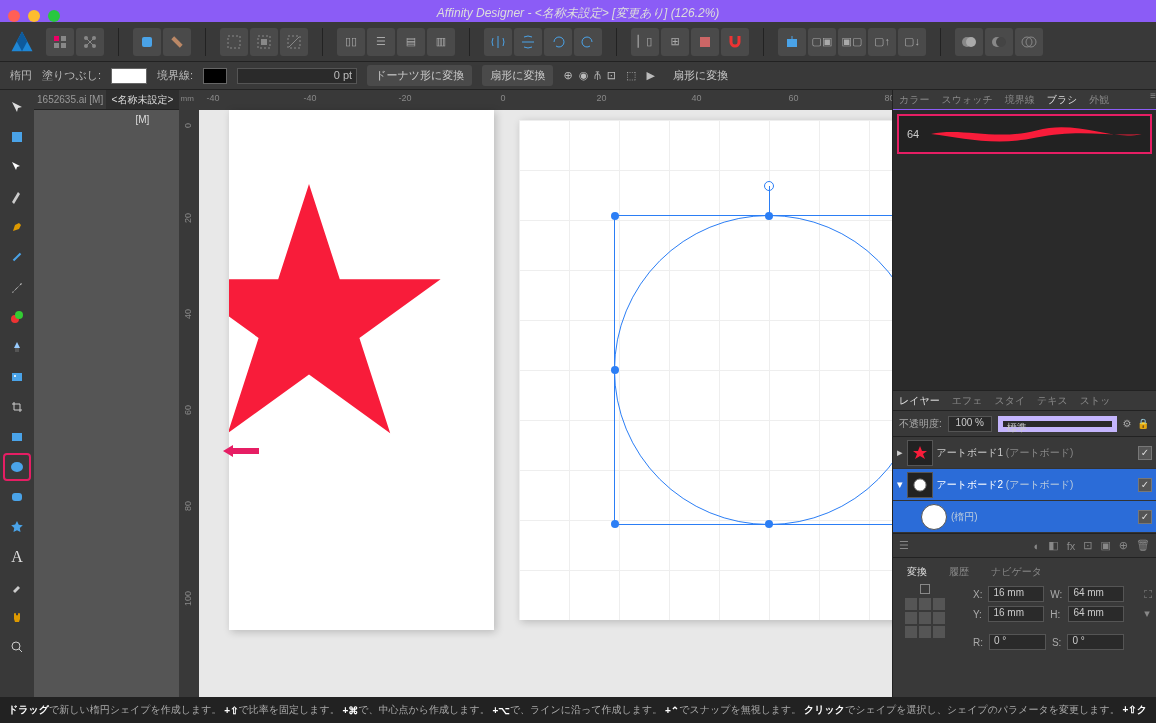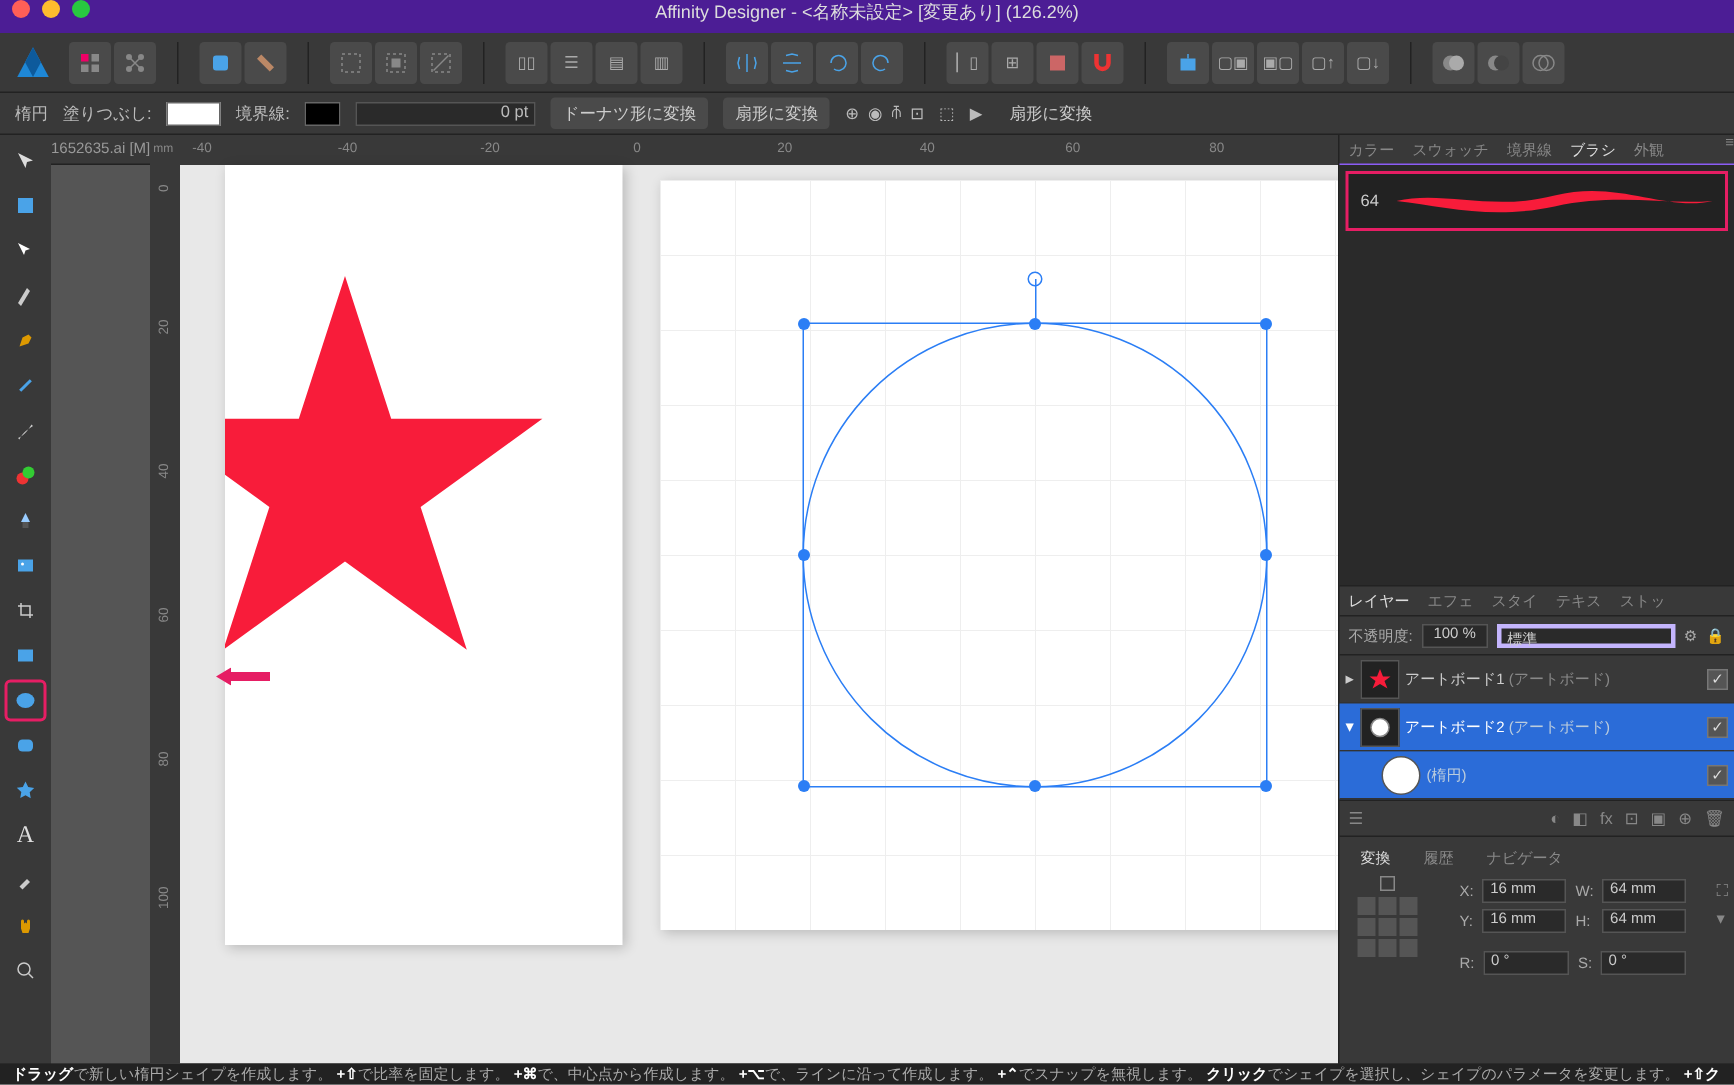--- a/index.html
+++ b/index.html
@@ -1,17 +1,17 @@
 <!DOCTYPE html>
 <html><head>
 <meta charset="utf-8">
 <style>
 * { margin:0; padding:0; box-sizing:border-box; font-family:-apple-system,BlinkMacSystemFont,"Hiragino Sans",sans-serif; user-select:none; }
 body { background:#323232; color:#ccc; width:1156px; height:723px; overflow:hidden; font-size:11px; display:flex; flex-direction:column; }
-.titlebar { height:22px; background:#4c1d95; display:flex; align-items:flex-start; padding:0 8px; position:relative; }
+.titlebar { height:22px; background:#8b5cf6; display:flex; align-items:flex-end; padding:0 8px; position:relative;font-style:italic; }
 .traffic { display:flex; gap:8px; }
 .dot { width:12px; height:12px; border-radius:50%; }
 .title { position:absolute; left:50%; transform:translateX(-50%); color:#ddd; font-size:12px; }
 .toolbar { height:40px; background:#393939; display:flex; align-items:center; padding:0 8px; gap:10px; border-bottom:1px solid #222; }
 .app-logo { width:28px; height:28px; }
 .tbgroup { display:flex; gap:2px; }
 .tbtn { width:28px; height:28px; background:#4a4a4a; border-radius:3px; display:flex; align-items:center; justify-content:center; color:#aaa; }
 .sep { width:1px; height:28px; background:#222; margin:0 4px; }
 .ctxbar { height:28px; background:#393939; display:flex; align-items:center; padding:0 10px; gap:10px; border-bottom:1px solid #222; font-size:11px; color:#bbb; }
 .ctxbar .swatch { width:36px; height:16px; border:1px solid #666; }
@@ -48,37 +48,37 @@
 .ptab { padding:3px 6px; }
 .ptab.active { color:#ddd; }
 .brushpanel { flex:0 0 280px; background:#2a2a2a; }
 .brushhdr { height:18px; background:#393939; color:#aaa; font-size:10px; padding:2px 8px; display:flex; justify-content:space-between; }
 .brushitem { height:40px; border:2px solid #e61e64; margin:4px; display:flex; align-items:center; padding:0 8px; gap:12px; background:#222; }
 .brushstroke { flex:1; height:18px; }
 .layerpanel { border-top:1px solid #222; }
 .layertabs { display:flex; height:20px; font-size:10px; color:#888; border-bottom:1px solid #222; }
 .layersopts { display:flex; align-items:center; height:26px; padding:0 6px; gap:6px; font-size:10px; color:#aaa; border-bottom:1px solid #222; }
 .opfield { width:44px; height:16px; background:#2a2a2a; border:1px solid #555; text-align:center; color:#ccc; }
-.blendfield { flex:1; height:16px; background:#2a2a2a; border:3px solid #c4b5fd; color:#ccc; padding:0 4px; }
+.blendfield { flex:1; height:16px; background:#2a2a2a; border:5px solid #c4b5fd; color:#ccc; padding:0 4px; }
 .layerrow { display:flex; align-items:center; height:32px; padding:0 4px; gap:4px; border-bottom:1px solid #333; }
 .layerrow.selected { background:#2b6cd8; color:#fff; }
 .layerrow.sub { padding-left:28px; background:#2b6cd8;justify-content:space-between; }
 .layerthumb { width:26px; height:26px; background:#222; border:1px solid #555; display:flex; align-items:center; justify-content:center; }
 .layername { flex:1; font-size:10px; }
 .layertype { color:#888; font-size:10px; }
 .chk { width:14px; height:14px; background:#555; border:1px solid #777; display:flex; align-items:center; justify-content:center; color:#ddd; font-size:10px; }
 .layerfoot { height:24px; display:flex; align-items:center; padding:0 6px; gap:8px; color:#888; border-top:1px solid #222; }
 .transformpanel { border-top:1px solid #222; padding:4px 0; }
 .tftabs { display:flex; height:20px; font-size:10px; color:#888; padding:0 8px; gap:10px; }
 .tfgrid { display:grid; grid-template-columns:auto 1fr auto 1fr; gap:4px 6px; padding:4px 10px; align-items:center; font-size:10px; color:#aaa; }
 .tffield { height:16px; background:#2a2a2a; border:1px solid #555; color:#ccc; padding:0 4px; }
 .anchor { width:40px; height:40px; display:grid; grid-template-columns:repeat(3,1fr); grid-template-rows:repeat(3,1fr); gap:2px; margin:2px 8px; }
 .anchor div { background:#555; }
 .tfrow { display:flex; align-items:flex-start; gap:6px; }
-.status { height:14px; background:#222; color:#aaa; font-size:10px; display:flex; align-items:center; padding:0 8px; }
+.status { height:26px; background:#222; color:#aaa; font-size:10px; display:flex; align-items:center; padding:0 8px; }
 .status b { color:#fff; }
 svg { display:block; }
 </style>
 </head>
 <body>
 
 <div class="titlebar">
   <div class="traffic">
     <div class="dot" style="background:#ff5f57"></div>
     <div class="dot" style="background:#febc2e"></div>
@@ -343,20 +343,21 @@
         <svg width="14" height="14">
           <circle cx="6" cy="6" r="4" stroke="#ccc" fill="none"></circle>
           <line x1="9" y1="9" x2="12" y2="12" stroke="#ccc"></line>
         </svg>
       </div>
   </div>
 
   <div class="center">
     <div class="doctabs">
       <div class="doctab">1652635.ai [M]</div>
+      <div class="doctab active">&lt;名称未設定&gt; [M]</div>
     </div>
     <div class="canvaswrap">
       <div class="rulercorner">mm</div>
       <div class="rulerH">
         <span class="tick" style="left:8px">-40</span>
         <span class="tick" style="left:105px">-40</span>
         <span class="tick" style="left:200px">-20</span>
         <span class="tick" style="left:302px">0</span>
         <span class="tick" style="left:398px">20</span>
         <span class="tick" style="left:493px">40</span>

